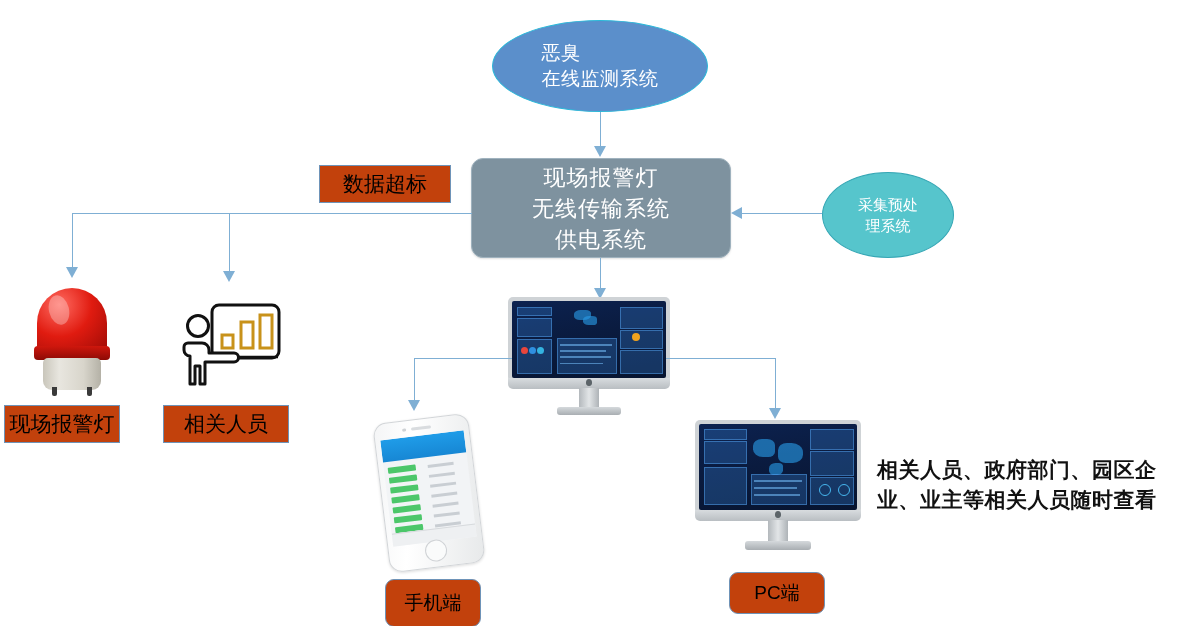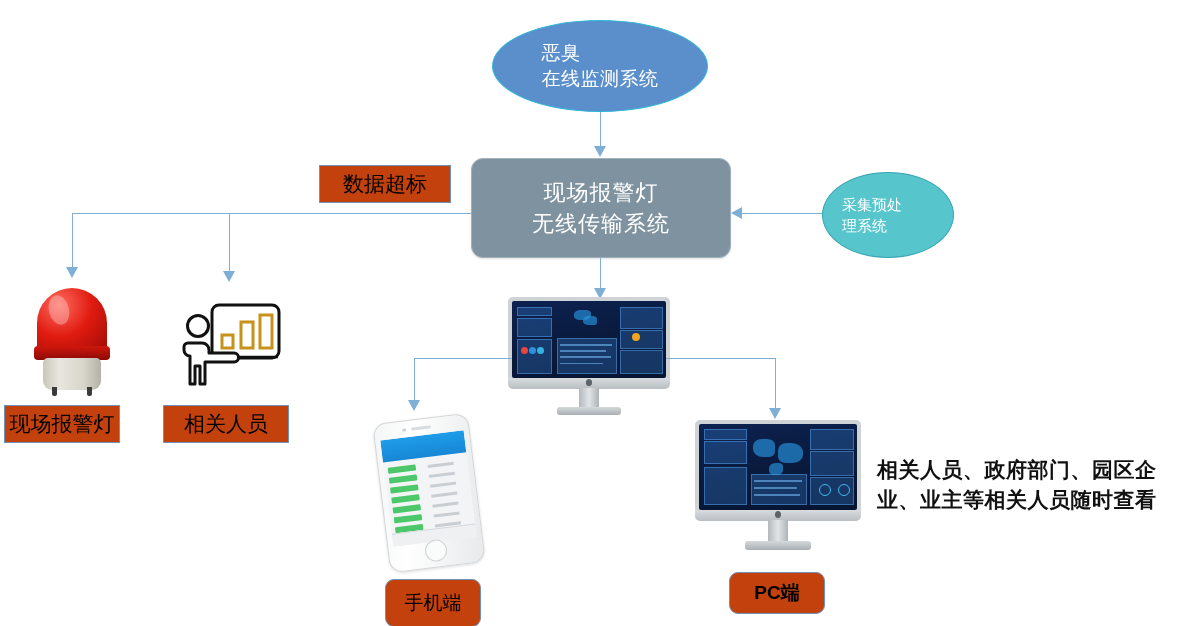--- a/index.html
+++ b/index.html
@@ -69,42 +69,42 @@
     border: 1.5px solid #36A7B5;
     box-sizing: border-box;
     display: flex;
     align-items: center;
     justify-content: center;
   }
   .ellipse-right .rtxt {
     color: #ffffff;
     font-size: 15px;
     line-height: 21px;
-    text-align: left;
+    text-align: center;
     width: 92px;
   }
 
   
   .label-box {
     border: 1.2px solid #6E93B8;
     background: #c2410c;
     box-sizing: border-box;
     display: flex;
     align-items: center;
     justify-content: center;
     color: #000000;
   }
   .label-box.sharp { border-radius: 0; }
   .label-box.round { border-radius: 9px; }
 
   .lb-overlimit { left: 319px; top: 165px; width: 132px; height: 38px; font-size: 21px; }
   .lb-alarm     { left: 4px;   top: 405px; width: 116px; height: 38px; font-size: 21px; }
   .lb-staff     { left: 163px; top: 405px; width: 126px; height: 38px; font-size: 21px; }
   .lb-mobile    { left: 385px; top: 579px; width: 96px;  height: 48px; font-size: 19px; }
-  .lb-pc        { left: 729px; top: 572px; width: 96px;  height: 42px; font-size: 19px; font-weight: bold; }
+  .lb-pc        { left: 729px; top: 572px; width: 96px;  height: 42px; font-size: 19px; }
 
   
   .right-note {
     left: 877px; top: 455px;
     width: 300px;
     color: #111111;
     font-size: 21px;
     font-weight: bold;
     line-height: 30px;
     letter-spacing: .5px;
@@ -276,20 +276,21 @@
     </div>
   </div>
 
   <div class="abs line-v" style="left:600px; top:112px; height:36px;"></div>
   <div class="abs arrow arrow-down" style="left:594px; top:146px;"></div>
 
   <div class="abs core-box">
     <div class="ctxt">
       <div>现场报警灯</div>
       <div>无线传输系统</div>
+      <div>供电系统</div>
     </div>
   </div>
 
   <div class="abs ellipse-right">
     <div class="rtxt">
       <div>采集预处</div>
       <div>理系统</div>
     </div>
   </div>
   <div class="abs line-h" style="left:742px; top:213px; width:80px;"></div>

